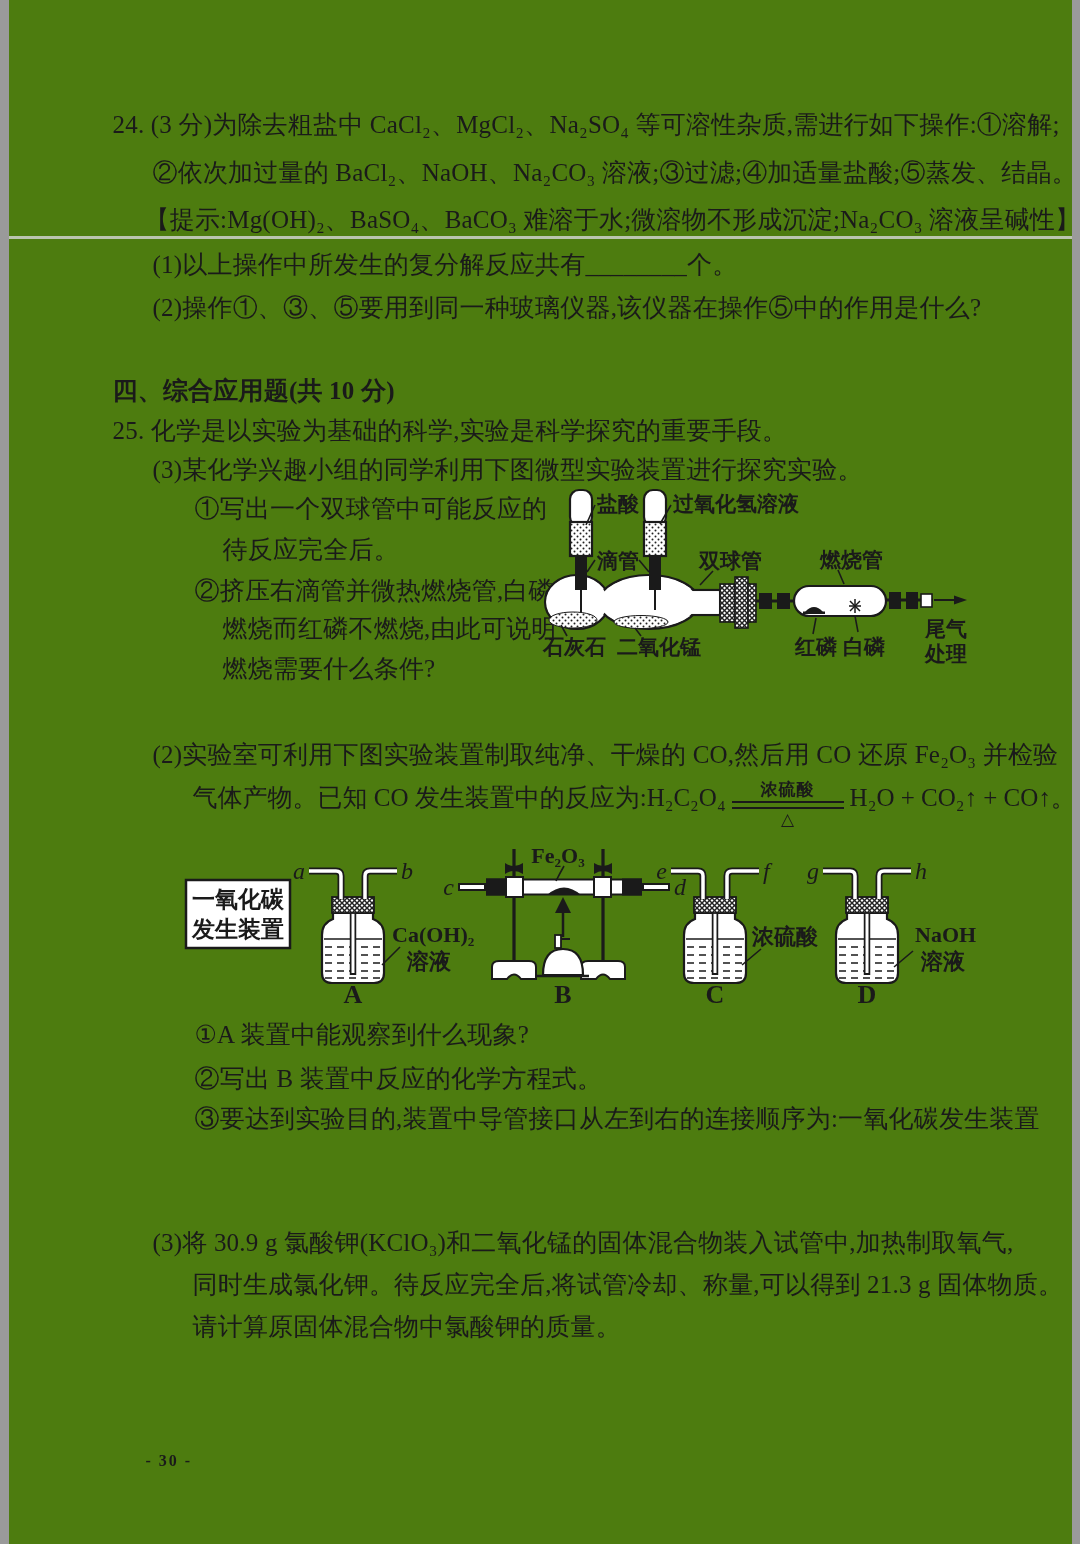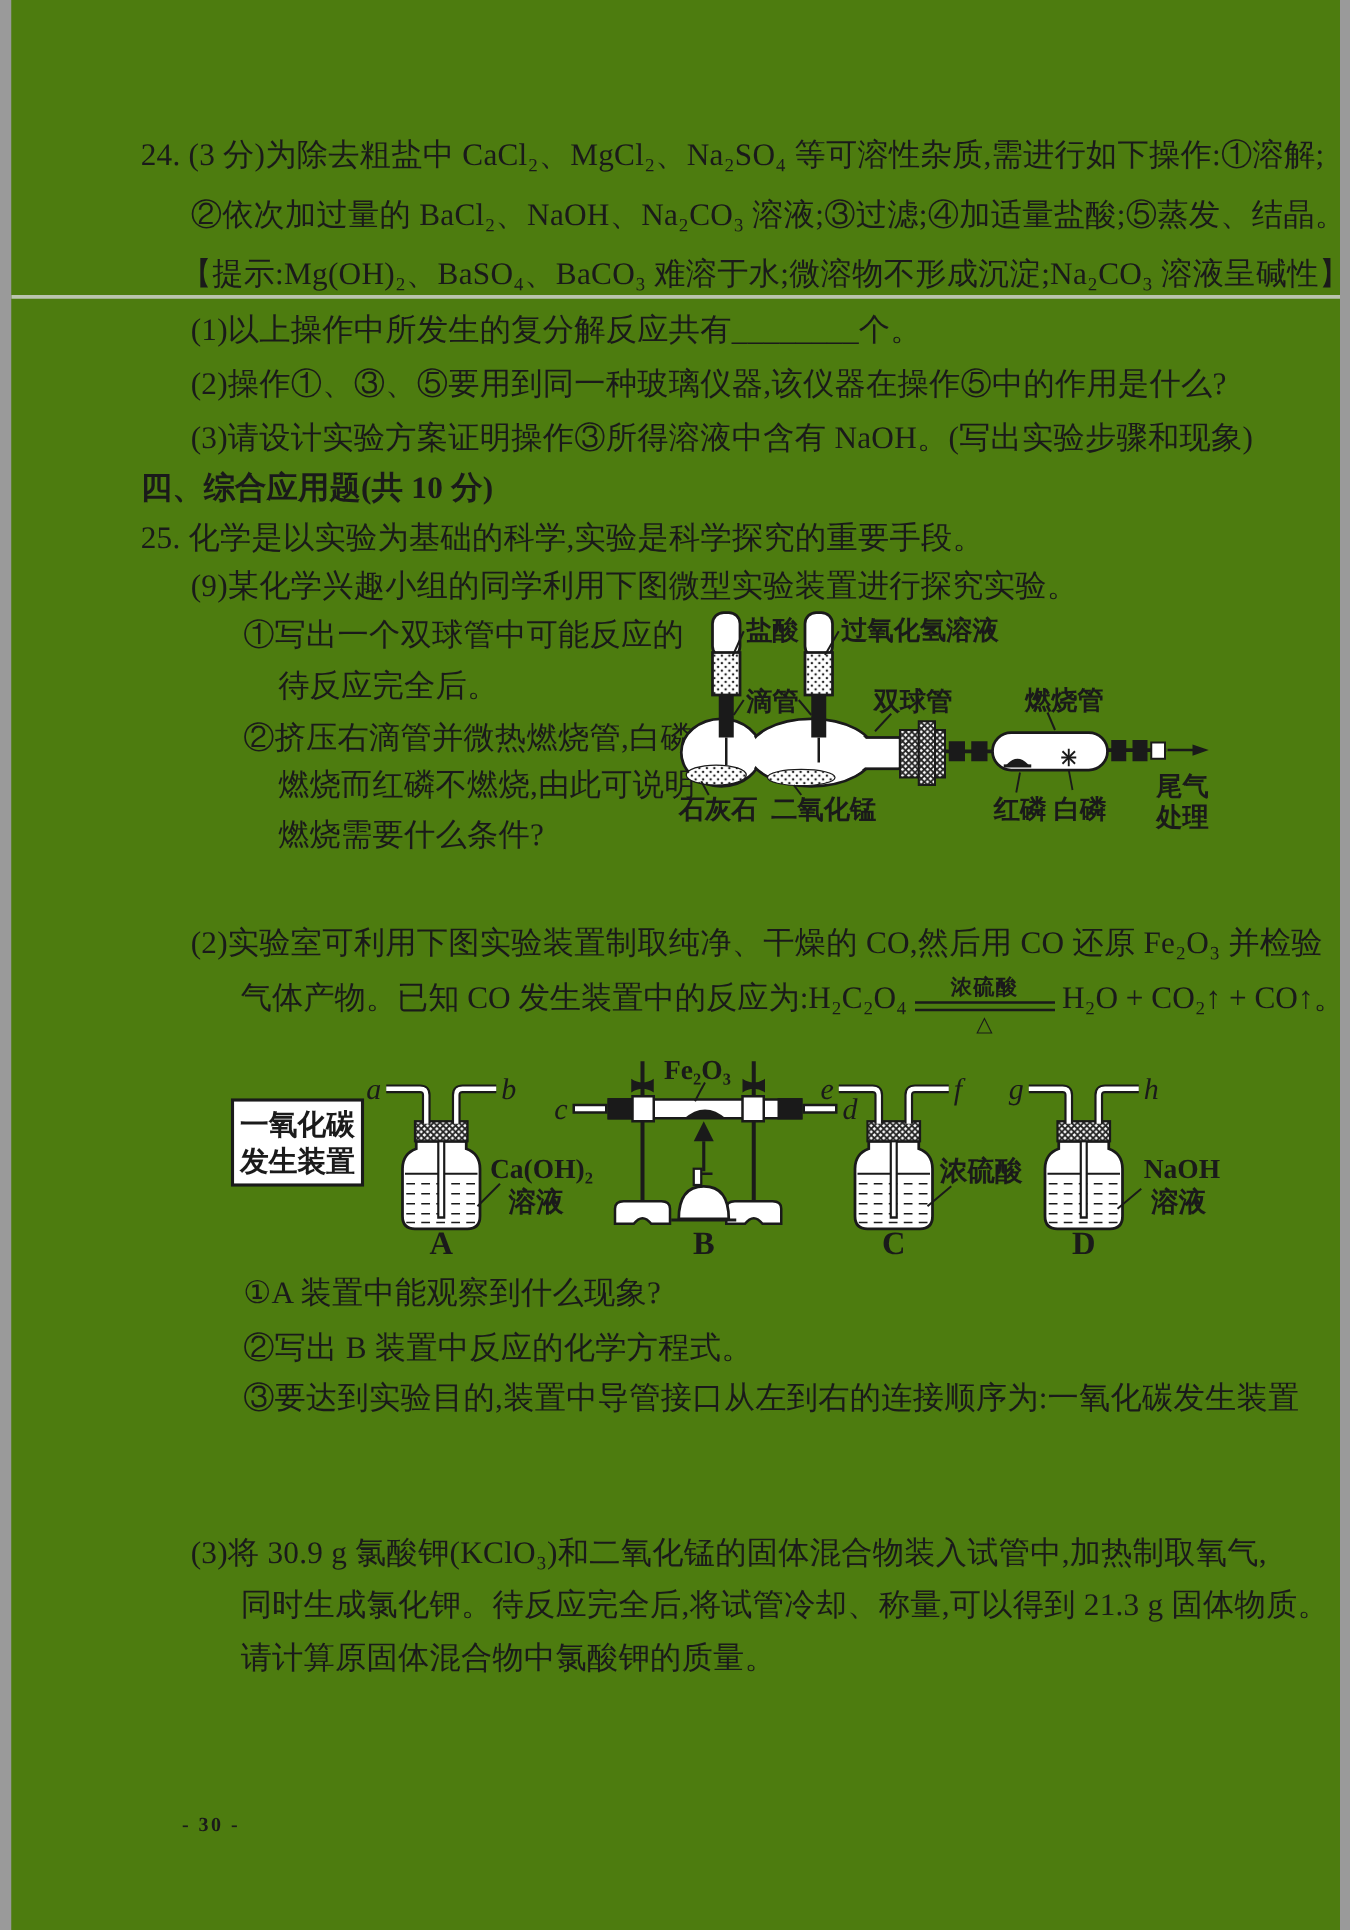--- a/index.html
+++ b/index.html
@@ -35,26 +35,25 @@
 
 <div class="page">
 
   <div class="scanline"></div>
 
   <div class="line" style="left:104px;top:108px">24. (3 分)为除去粗盐中 CaCl₂、MgCl₂、Na₂SO₄ 等可溶性杂质,需进行如下操作:①溶解;</div>
   <div class="line" style="left:144px;top:156px">②依次加过量的 BaCl₂、NaOH、Na₂CO₃ 溶液;③过滤;④加适量盐酸;⑤蒸发、结晶。</div>
   <div class="line" style="left:136px;top:203px">【提示:Mg(OH)₂、BaSO₄、BaCO₃ 难溶于水;微溶物不形成沉淀;Na₂CO₃ 溶液呈碱性】</div>
   <div class="line" style="left:144px;top:248px">(1)以上操作中所发生的复分解反应共有________个。</div>
   <div class="line" style="left:144px;top:291px">(2)操作①、③、⑤要用到同一种玻璃仪器,该仪器在操作⑤中的作用是什么?</div>
-  <div class="line" style="left:144px;top:334px">(3)请设计实验方案证明操作③所得溶液中含有 NaOH。(写出实验步骤和现象)</div>
 
   <div class="line bold" style="left:104px;top:374px">四、综合应用题(共 10 分)</div>
 
   <div class="line" style="left:104px;top:414px">25. 化学是以实验为基础的科学,实验是科学探究的重要手段。</div>
-  <div class="line" style="left:144px;top:453px">(9)某化学兴趣小组的同学利用下图微型实验装置进行探究实验。</div>
+  <div class="line" style="left:144px;top:453px">(3)某化学兴趣小组的同学利用下图微型实验装置进行探究实验。</div>
 
   <div class="line" style="left:186px;top:492px">①写出一个双球管中可能反应的</div>
   <div class="line" style="left:214px;top:533px">待反应完全后。</div>
   <div class="line" style="left:214px;top:612px">燃烧而红磷不燃烧,由此可说明</div>
   <div class="line" style="left:186px;top:574px">②挤压右滴管并微热燃烧管,白磷</div>
   <div class="line" style="left:214px;top:652px">燃烧需要什么条件?</div>
 
   <svg class="fig" style="left:528px;top:478px" width="460" height="200" viewBox="0 0 460 200">
     <defs>
       <pattern id="dots" width="6" height="6" patternUnits="userSpaceOnUse">

